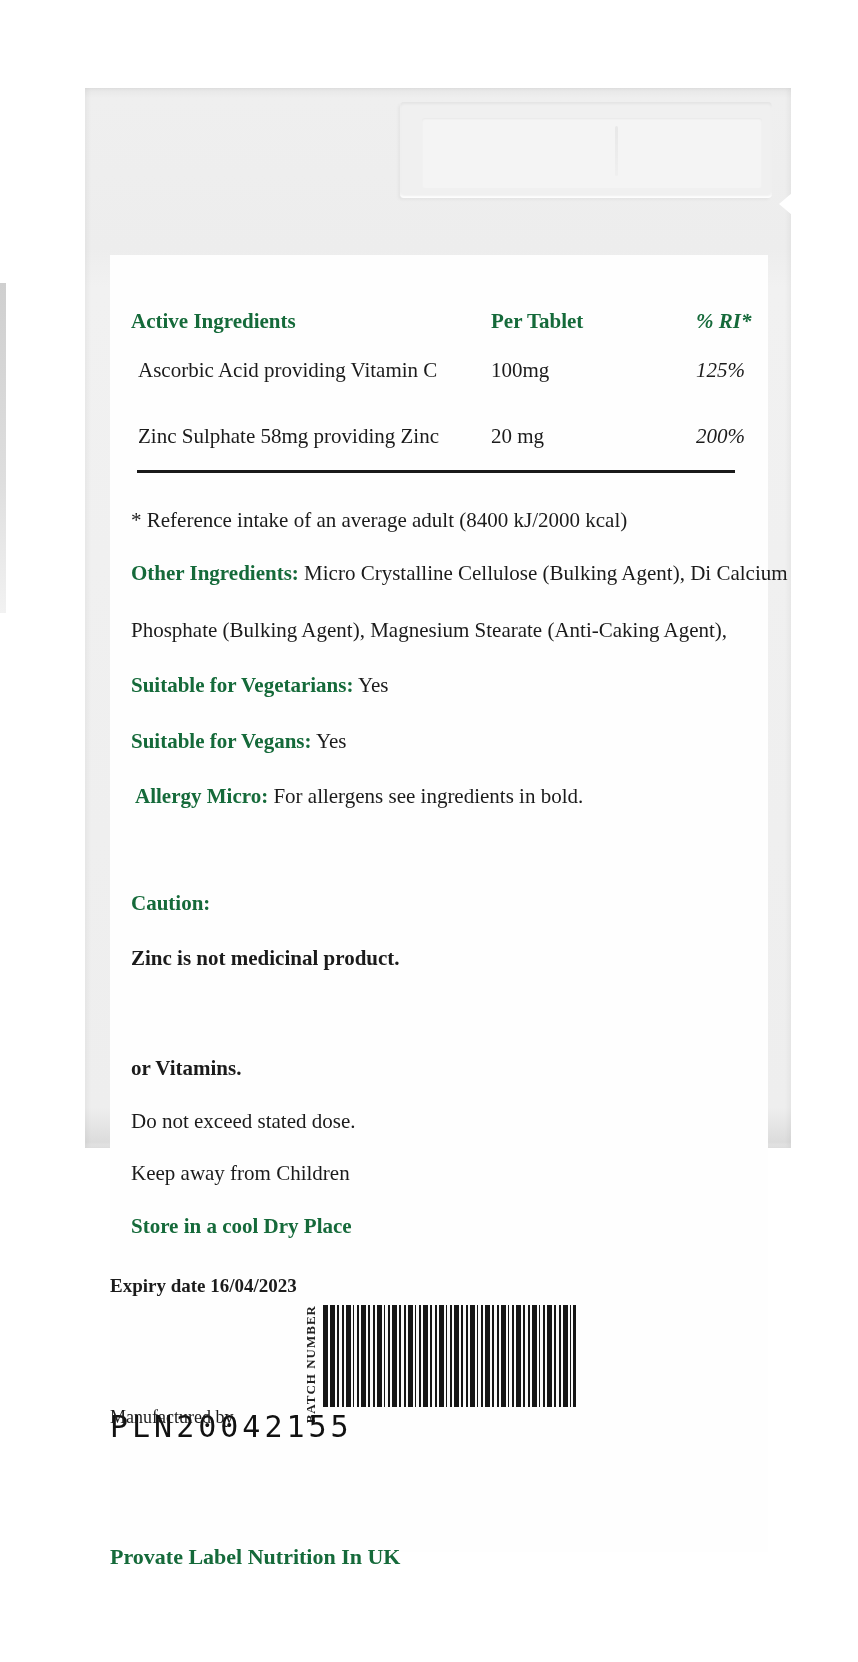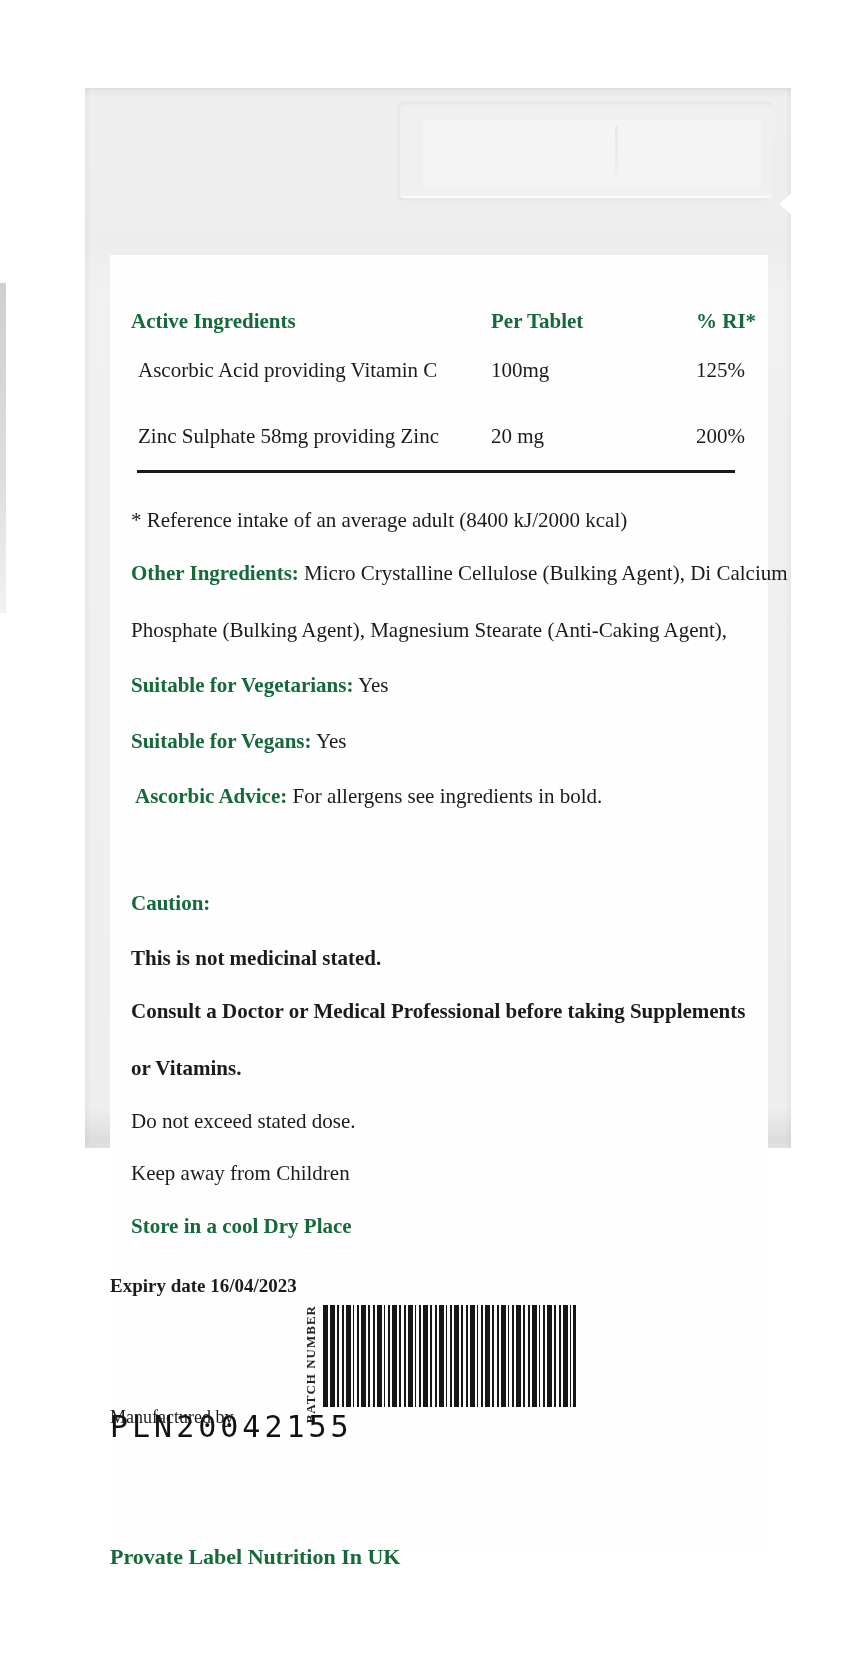--- a/index.html
+++ b/index.html
@@ -37,21 +37,21 @@
     border-right:13px solid #ffffff;
   }
   .label{
     position:absolute;left:25px;top:167px;width:658px;height:1297px;
     background:#fefefe;
   }
   .line{position:absolute;left:21px;font-size:21px;line-height:1.15;white-space:nowrap;}
   .green{color:#156a3a;font-weight:bold;}
   .bold{font-weight:bold;}
   .col2{position:absolute;left:360px;top:0;text-align:center;}
-  .col3{position:absolute;left:565px;top:0;}
+  .col3{position:absolute;left:565px;top:0;font-style:italic;}
   .tline{left:28px;}
   .rule{position:absolute;left:27px;top:215px;width:598px;height:3px;background:#1a1a1a;}
   .center-item{position:absolute;left:0;width:658px;text-align:left;}
   .barcode-wrap{position:absolute;left:0;top:1050px;width:658px;display:flex;justify-content:center;align-items:stretch;}
   .batch-side{
     writing-mode:vertical-rl;transform:rotate(180deg);
     font-size:13px;font-weight:bold;letter-spacing:1px;color:#222;
     margin-right:4px;text-align:center;
   }
   .bars{
@@ -113,26 +113,25 @@
       </div>
       <div class="line" style="top:363px">Phosphate (Bulking Agent), Magnesium Stearate (Anti-Caking Agent),</div>
 
       <div class="line" style="top:418px">
         <span class="green">Suitable for Vegetarians:</span><span> Yes</span>
       </div>
       <div class="line" style="top:474px">
         <span class="green">Suitable for Vegans:</span><span> Yes</span>
       </div>
       <div class="line" style="top:529px;left:25px">
-        <span class="green">Ascorbic Advice:</span><span> For allergens see ingredients in bold.</span>
+        <span class="green">Allergy Micro:</span><span> For allergens see ingredients in bold.</span>
       </div>
 
       <div class="line green" style="top:636px">Caution:</div>
-      <div class="line bold" style="top:691px">This is not medicinal stated.</div>
-      <div class="line bold" style="top:744px">Consult a Doctor or Medical Professional before taking Supplements</div>
+      <div class="line bold" style="top:691px">Zinc is not medicinal product.</div>
       <div class="line bold" style="top:801px">or Vitamins.</div>
       <div class="line" style="top:854px">Do not exceed stated dose.</div>
       <div class="line" style="top:906px">Keep away from Children</div>
 
       <div class="line green" style="top:959px">Store in a cool Dry Place</div>
 
       <div class="center-item expiry">Expiry date 16/04/2023</div>
 
       <div class="barcode-wrap">
         <div class="batch-side">BATCH NUMBER</div>

